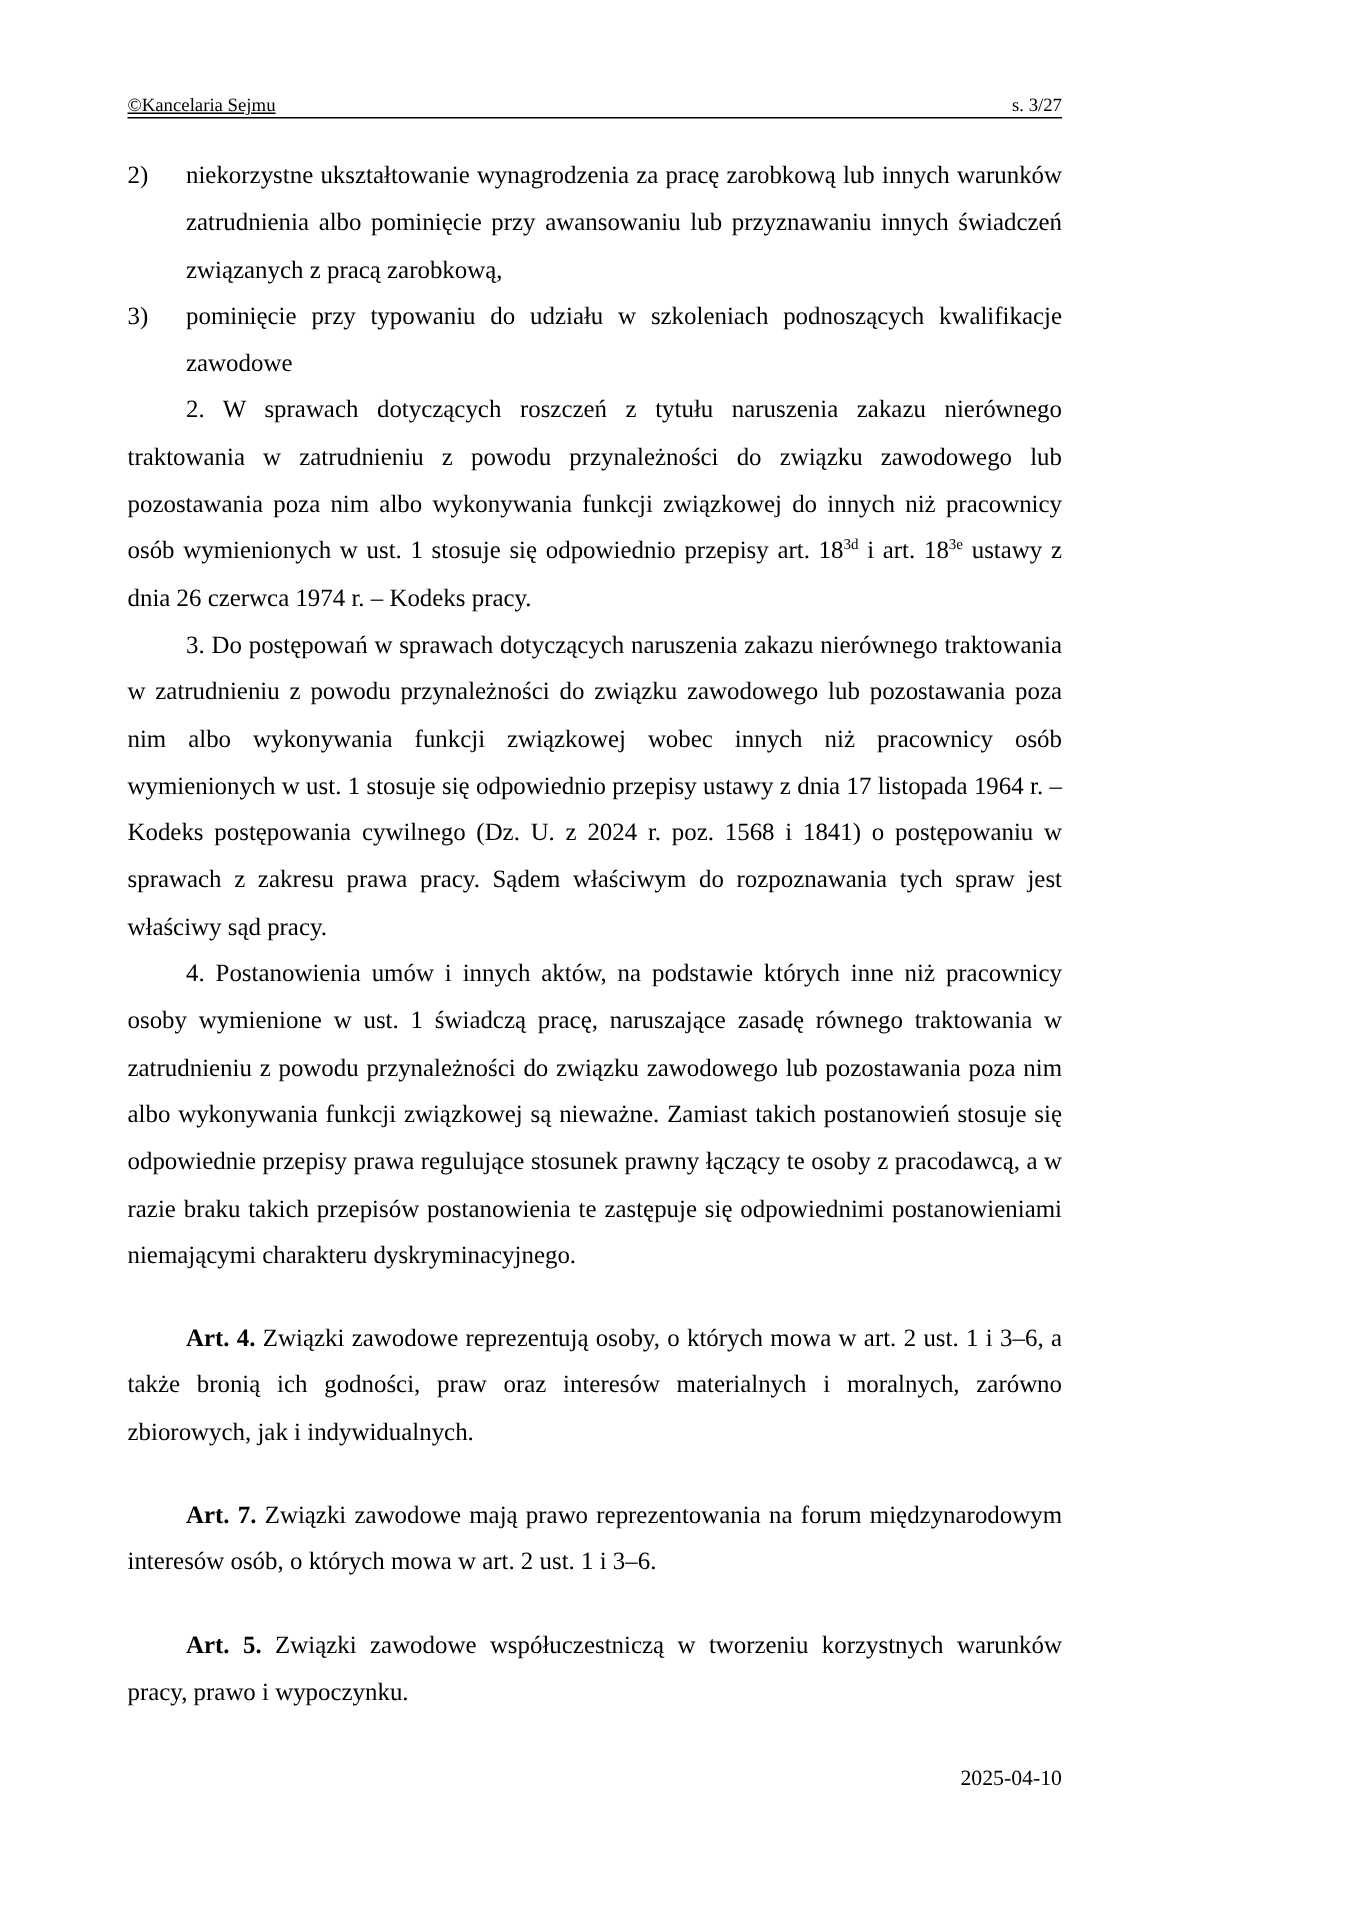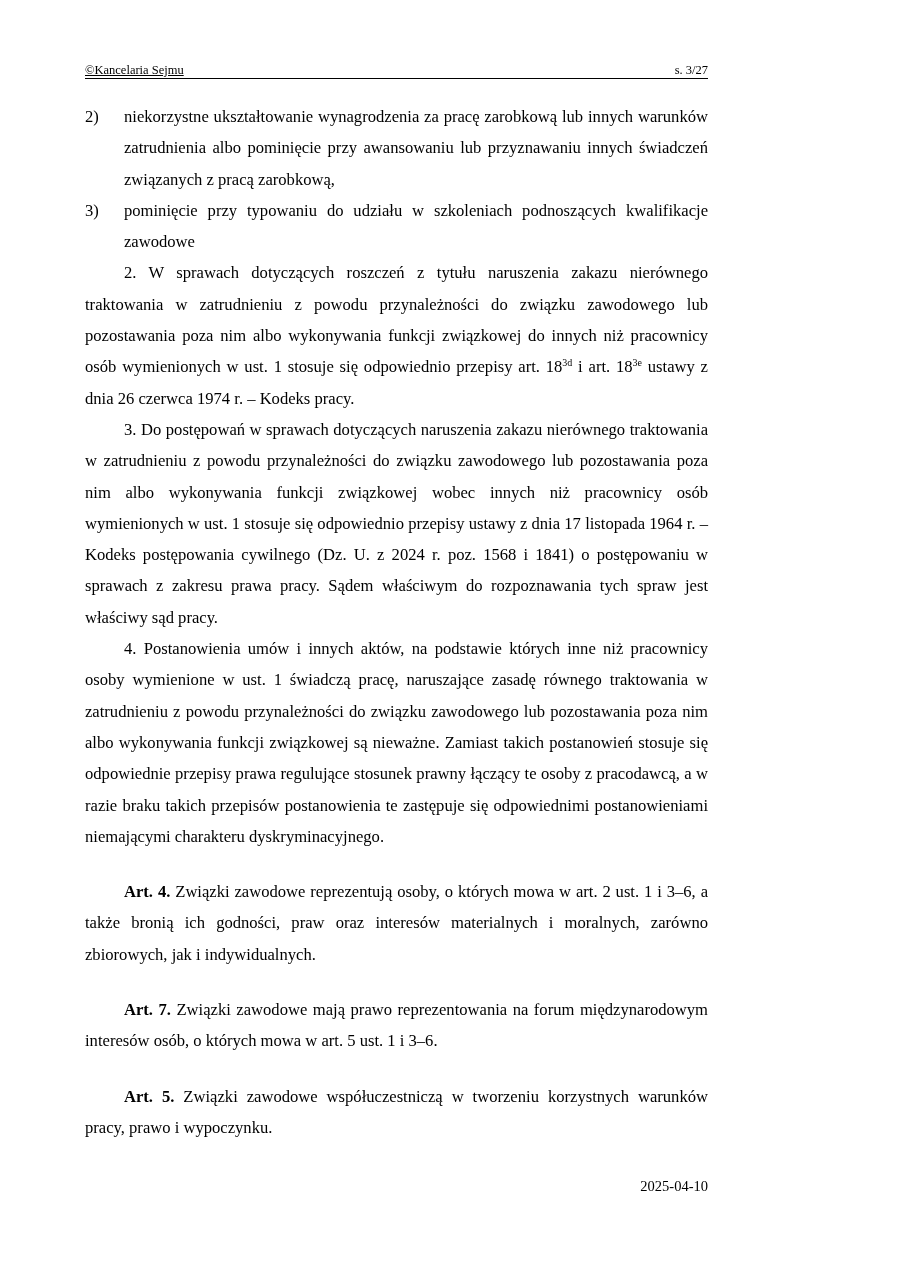--- a/index.html
+++ b/index.html
@@ -41,19 +41,19 @@
     </p>
 
     <p class="p indent"><span>2. W sprawach dotyczących roszczeń z tytułu naruszenia zakazu nierównego traktowania w zatrudnieniu z powodu przynależności do związku zawodowego lub pozostawania poza nim albo wykonywania funkcji związkowej do innych niż pracownicy osób wymienionych w ust. 1 stosuje się odpowiednio przepisy art. 18</span><sup>3d</sup><span> i art. 18</span><sup>3e</sup><span> ustawy z dnia 26 czerwca 1974 r. – Kodeks pracy.</span></p>
 
     <p class="p indent">3. Do postępowań w sprawach dotyczących naruszenia zakazu nierównego traktowania w zatrudnieniu z powodu przynależności do związku zawodowego lub pozostawania poza nim albo wykonywania funkcji związkowej wobec innych niż pracownicy osób wymienionych w ust. 1 stosuje się odpowiednio przepisy ustawy z dnia 17 listopada 1964 r. – Kodeks postępowania cywilnego (Dz. U. z 2024 r. poz. 1568 i 1841) o postępowaniu w sprawach z zakresu prawa pracy. Sądem właściwym do rozpoznawania tych spraw jest właściwy sąd pracy.</p>
 
     <p class="p indent">4. Postanowienia umów i innych aktów, na podstawie których inne niż pracownicy osoby wymienione w ust. 1 świadczą pracę, naruszające zasadę równego traktowania w zatrudnieniu z powodu przynależności do związku zawodowego lub pozostawania poza nim albo wykonywania funkcji związkowej są nieważne. Zamiast takich postanowień stosuje się odpowiednie przepisy prawa regulujące stosunek prawny łączący te osoby z pracodawcą, a w razie braku takich przepisów postanowienia te zastępuje się odpowiednimi postanowieniami niemającymi charakteru dyskryminacyjnego.</p>
 
     <p class="p indent art"><b>Art. 4.</b><span> Związki zawodowe reprezentują osoby, o których mowa w art. 2 ust. 1 i 3–6, a także bronią ich godności, praw oraz interesów materialnych i moralnych, zarówno zbiorowych, jak i indywidualnych.</span></p>
 
-    <p class="p indent art"><b>Art. 7.</b><span> Związki zawodowe mają prawo reprezentowania na forum międzynarodowym interesów osób, o których mowa w art. 5 ust. 1 i 3–6.</span></p>
+    <p class="p indent art"><b>Art. 7.</b><span> Związki zawodowe mają prawo reprezentowania na forum międzynarodowym interesów osób, o których mowa w art. 2 ust. 1 i 3–6.</span></p>
 
     <p class="p indent art"><b>Art. 5.</b><span> Związki zawodowe współuczestniczą w tworzeniu korzystnych warunków pracy, prawo i wypoczynku.</span></p>
   </div>
 
   <div class="footer">2025-04-10</div>
 </div>
 
 </body></html>

